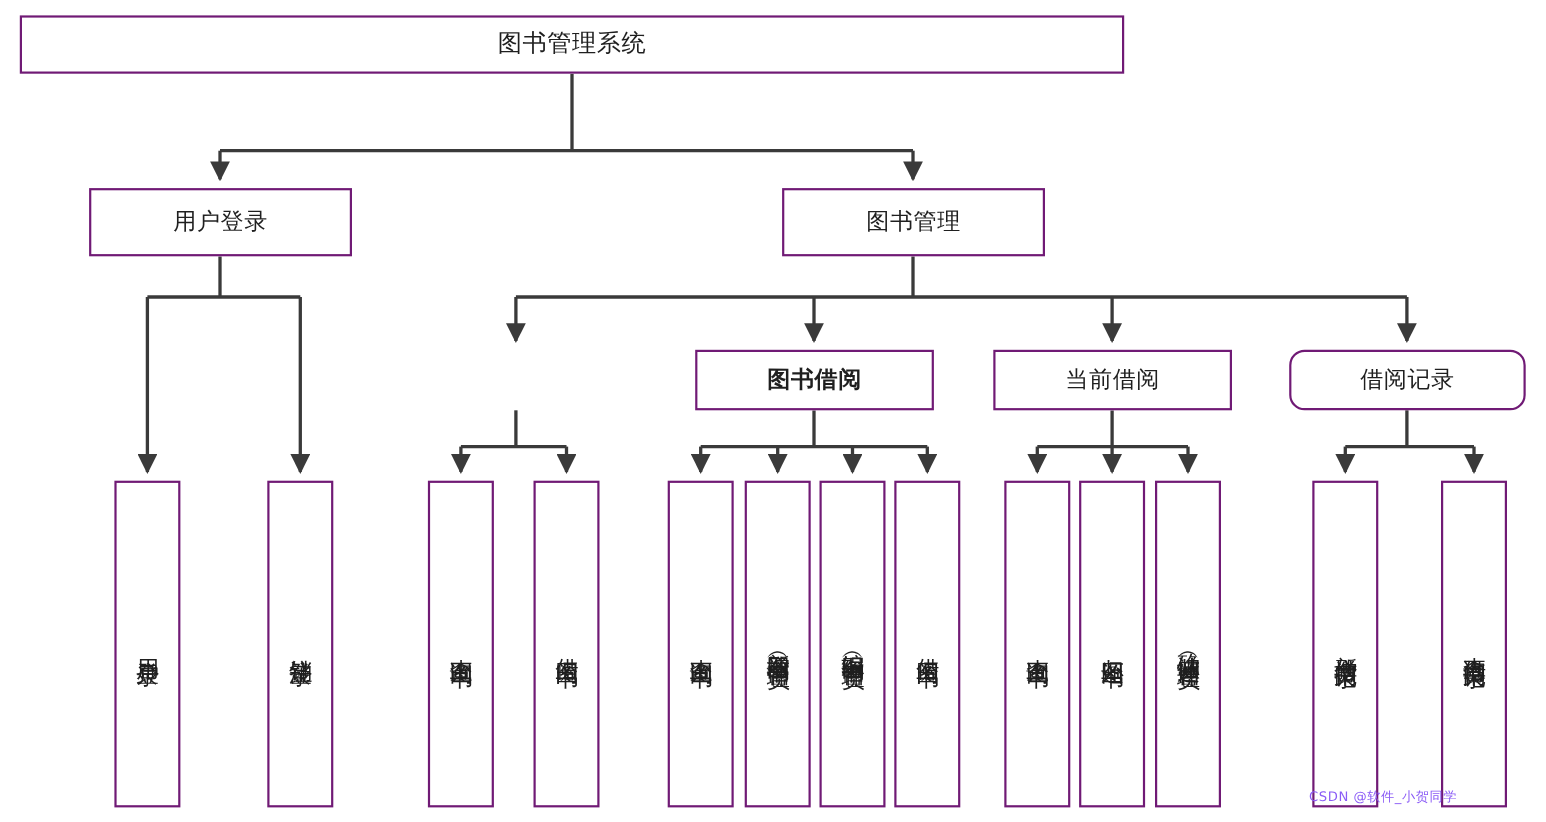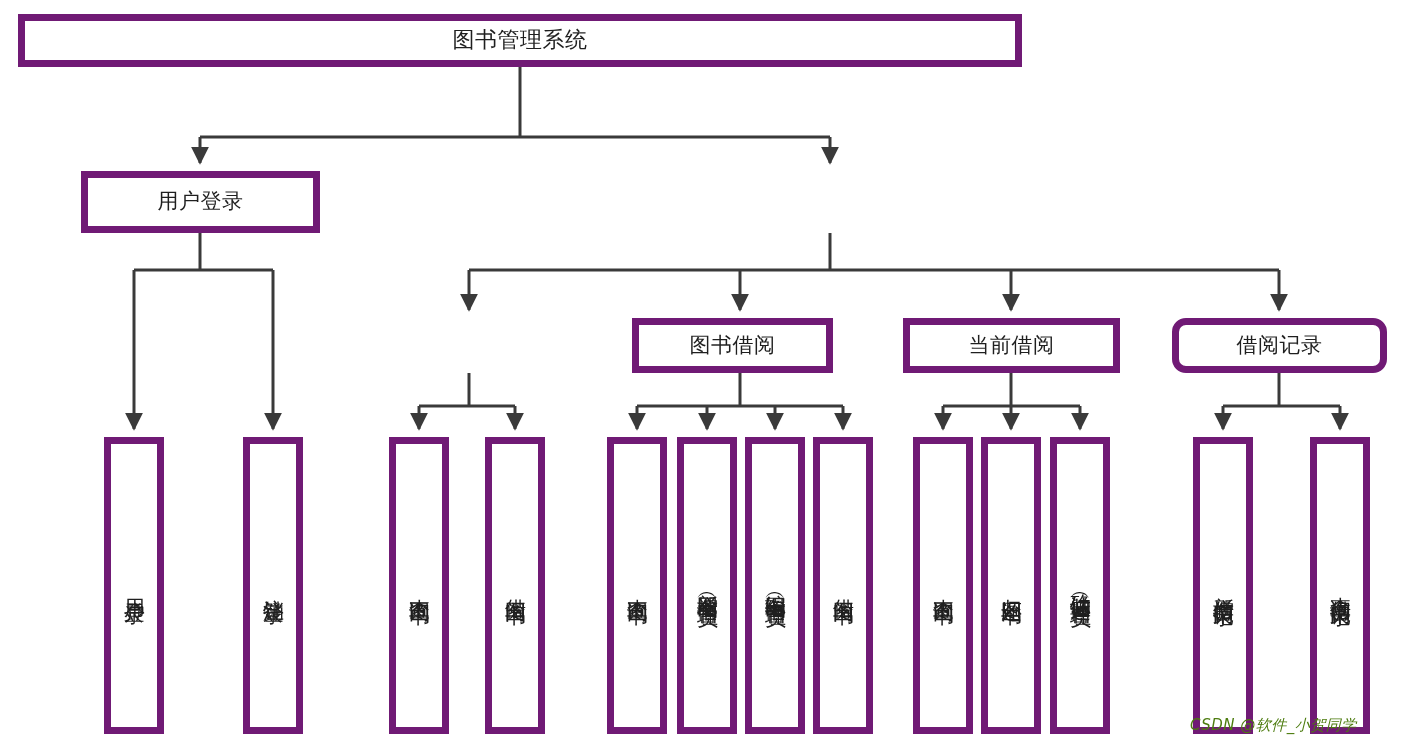--- a/index.html
+++ b/index.html
@@ -22,21 +22,21 @@
     left: 0;
     top: 0;
     width: 1405px;
     height: 747px;
     pointer-events: none;
   }
   .node {
     position: absolute;
     box-sizing: border-box;
     background: #ffffff;
-    border: 7px solid #701a75;
+    border: 2px solid #701a75;
     display: flex;
     align-items: center;
     justify-content: center;
     color: #222222;
   }
   .node.h {
     
   }
   .node.v {
     
@@ -55,25 +55,24 @@
     line-height: 1.28;
     letter-spacing: 2px;
     white-space: nowrap;
     color: #1f1f1f;
   }
   .root-label {
     font-size: 22px;
   }
   .watermark {
     position: absolute;
-    font-size: 15px;
-    color: #4d7c0f;
+    font-size: 12px;
+    color: #8b5cf6;
     white-space: nowrap;
     letter-spacing: 0.5px;
-    font-style: italic;
   }
 </style>
 </head>
 <body>
 
 <div id="canvas">
 
   <svg class="wires" viewBox="0 0 1405 747" xmlns="http://www.w3.org/2000/svg">
     <defs>
       <marker id="arrow" viewBox="0 0 10 10" refX="9" refY="5" markerWidth="6" markerHeight="6" orient="auto-start-reverse">
@@ -124,22 +123,25 @@
     </g>
   </svg>
 
   <div class="node h" style="left:18px; top:14px; width:1004px; height:53px;">
     <span class="label-h root-label">图书管理系统</span>
   </div>
 
   <div class="node h" style="left:81px; top:171px; width:239px; height:62px;">
     <span class="label-h">用户登录</span>
   </div>
+  <div class="node h" style="left:711px; top:171px; width:239px; height:62px;">
+    <span class="label-h">图书管理</span>
+  </div>
 
-  <div class="node h" style="left:632px; top:318px; width:201px; height:55px;">
+  <div class="node h" style="left:632px; top:318px; width:217px; height:55px;font-weight:bold;">
     <span class="label-h">图书借阅</span>
   </div>
   <div class="node h" style="left:903px; top:318px; width:217px; height:55px;">
     <span class="label-h">当前借阅</span>
   </div>
   <div class="node h" style="left:1172px; top:318px; width:215px; height:55px;border-radius:14px;">
     <span class="label-h">借阅记录</span>
   </div>
 
   <div class="node v" style="left:104px; top:437px; width:60px; height:297px;">

